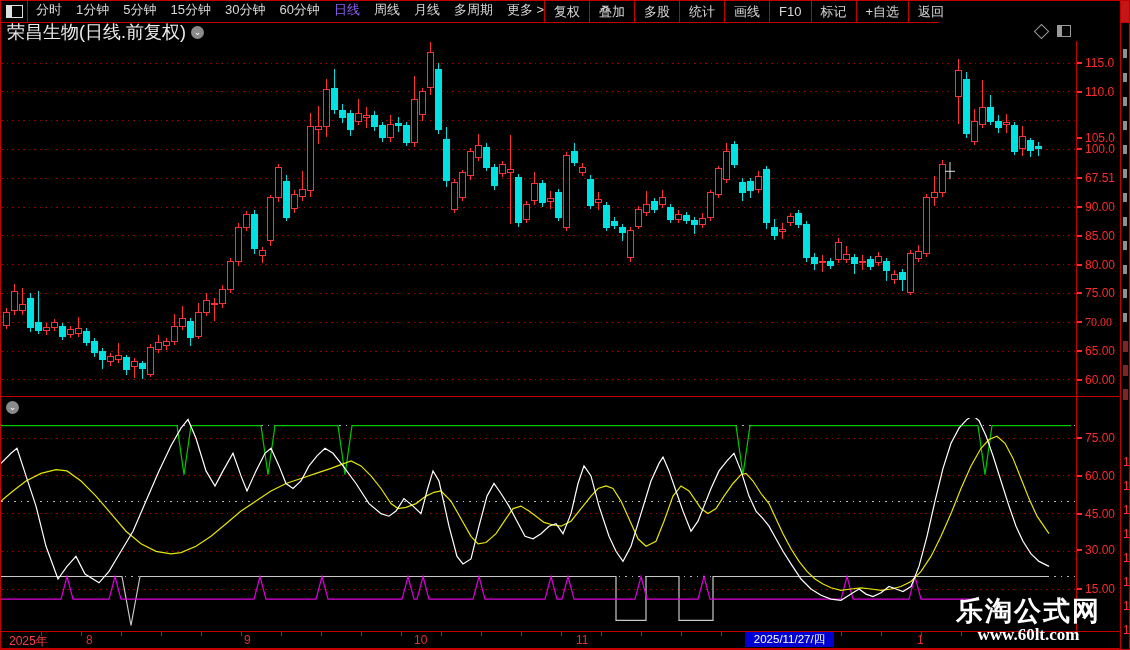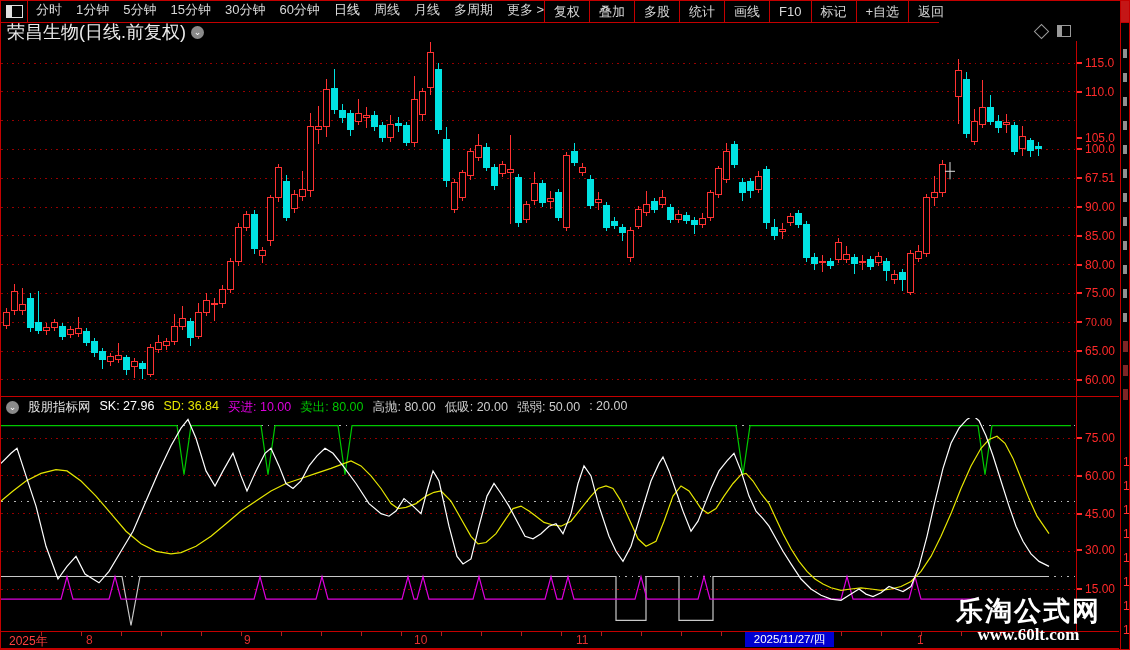--- a/index.html
+++ b/index.html
@@ -8,21 +8,21 @@
     font-family:"Liberation Sans","DejaVu Sans",sans-serif;
     overflow:hidden;border:1px solid #c40000;box-sizing:border-box;
   }
   
   .toolbar{position:absolute;left:0;top:0;width:938px;height:21px;border-bottom:1px solid #c40000;display:flex;align-items:flex-start;}
   .win-icon-cell{width:26px;height:21px;border-right:1px solid #c40000;display:flex;align-items:center;justify-content:center;flex:0 0 auto;}
   .win-icon{width:15px;height:11px;border:1px solid #e0e0e0;position:relative;}
   .win-icon::before{content:"";position:absolute;left:0;top:0;width:5px;height:100%;background:#e0e0e0;}
   .tb-left{display:flex;align-items:center;padding-left:8px;gap:14px;flex:1 1 auto;}
   .tb-item{color:#d8d8d8;font-size:13px;cursor:default;white-space:nowrap;}
-  .tb-item.active{color:#e5e5e5;font-family:Liberation Mono, monospace;}
+  .tb-item.active{color:#8b5cf6;font-family:Liberation Mono, monospace;}
   .tb-right{display:flex;align-items:stretch;height:21px;flex:0 0 auto;}
   .tb-rt{color:#d8d8d8;font-size:13px;padding:0 9px;display:flex;align-items:center;border-left:1px solid #c40000;white-space:nowrap;}
   
   .titlebar{position:absolute;left:0;top:22px;width:1118px;height:18px;display:flex;align-items:center;}
   .chart-title{color:#ececec;font-size:18px;padding-left:6px;}
   .circle-chevron{width:13px;height:13px;border-radius:50%;background:#8a8a8a;color:#fff;font-size:9px;line-height:12px;text-align:center;margin-left:5px;flex:0 0 auto;}
   .title-icons{position:absolute;right:48px;top:2px;display:flex;gap:10px;align-items:center;}
   .diamond-icon{width:9px;height:9px;border:1px solid #9a9a9a;transform:rotate(45deg);}
   .panel-icon{width:12px;height:10px;border:1px solid #9a9a9a;position:relative;}
   .panel-icon::before{content:"";position:absolute;left:0;top:0;width:4px;height:100%;background:#9a9a9a;}
@@ -386,31 +386,20 @@
       <div class="yl" style="top: 245.403px;">75.00</div>
       <div class="yl" style="top: 274.203px; font-family: Liberation Serif, serif;">70.00</div>
       <div class="yl" style="top: 303.003px;">65.00</div>
       <div class="yl" style="top: 331.803px;">60.00</div>
     </div>
 
   <div class="sep" style="top:395px;"></div>
 
   <div class="ind-header">
     <span class="circle-chevron" style="margin-left:2px;">⌄</span>
-    <span id="indHdr" style="display:flex;gap:9px;">
-        <span class="hitem" style="color: rgb(224, 224, 224);">股朋指标网</span>
-        <span class="hitem" style="color: rgb(255, 255, 255);">SK: 27.96</span>
-        <span class="hitem" style="color: rgb(230, 230, 0);">SD: 36.84</span>
-        <span class="hitem" style="color: rgb(221, 0, 221);">买进: 10.00</span>
-        <span class="hitem" style="color: rgb(0, 200, 0);">卖出: 80.00</span>
-        <span class="hitem" style="color: rgb(204, 204, 204);">高抛: 80.00</span>
-        <span class="hitem" style="color: rgb(204, 204, 204);">低吸: 20.00</span>
-        <span class="hitem" style="color: rgb(204, 204, 204);">强弱: 50.00</span>
-        <span class="hitem" style="color: rgb(204, 204, 204);">: 20.00</span>
-      </span>
   </div>
 
   <svg id="indSvg" width="1075" height="213">
       <line x1="0" y1="7.7" x2="1075" y2="7.7" stroke="#b8b8b8" stroke-width="1" stroke-dasharray="1.5,5" shape-rendering="crispEdges"></line>
       <line x1="0" y1="83.1" x2="1075" y2="83.1" stroke="#b8b8b8" stroke-width="1" stroke-dasharray="1.5,5" shape-rendering="crispEdges"></line>
       <line x1="0" y1="158.5" x2="1075" y2="158.5" stroke="#b8b8b8" stroke-width="1" stroke-dasharray="1.5,5" shape-rendering="crispEdges"></line>
       <line x1="0" y1="20.3" x2="1075" y2="20.3" stroke="#980000" stroke-width="1" stroke-dasharray="1.5,4" shape-rendering="crispEdges"></line>
       <line x1="0" y1="57.9" x2="1075" y2="57.9" stroke="#980000" stroke-width="1" stroke-dasharray="1.5,4" shape-rendering="crispEdges"></line>
       <line x1="0" y1="95.6" x2="1075" y2="95.6" stroke="#980000" stroke-width="1" stroke-dasharray="1.5,4" shape-rendering="crispEdges"></line>
       <line x1="0" y1="133.3" x2="1075" y2="133.3" stroke="#980000" stroke-width="1" stroke-dasharray="1.5,4" shape-rendering="crispEdges"></line>

